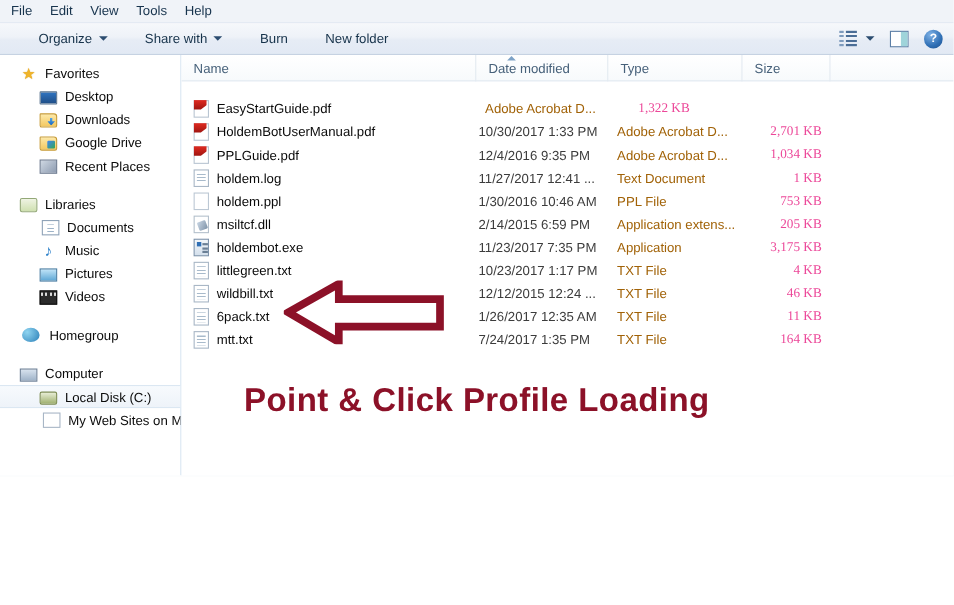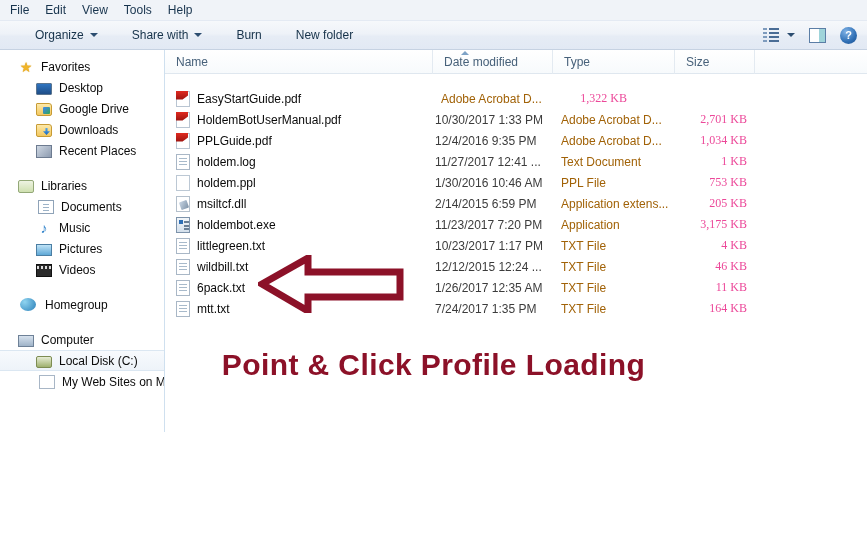--- a/index.html
+++ b/index.html
@@ -303,26 +303,26 @@
 
         <div class="nav-item root">
           <span class="navicon ic-star">★</span>
           <span>Favorites</span>
         </div>
         <div class="nav-item child">
           <span class="navicon ic-desktop"></span>
           <span>Desktop</span>
         </div>
         <div class="nav-item child">
+          <span class="navicon ic-folder ic-dl"></span>
+          <span>Downloads</span>
+        </div>
+        <div class="nav-item child">
           <span class="navicon ic-folder ic-gdrive"></span>
           <span>Google Drive</span>
-        </div>
-        <div class="nav-item child">
-          <span class="navicon ic-folder ic-dl"></span>
-          <span>Downloads</span>
         </div>
         <div class="nav-item child">
           <span class="navicon ic-recent"></span>
           <span>Recent Places</span>
         </div>
 
         <div class="nav-gap"></div>
 
         <div class="nav-item root">
           <span class="navicon ic-lib"></span>
@@ -437,21 +437,21 @@
             <div class="cell date">2/14/2015 6:59 PM</div>
             <div class="cell type">Application extens...</div>
             <div class="cell size">205 KB</div>
           </div>
 
           <div class="row">
             <div class="cell name">
               <span class="fico fi-exe"></span>
               <span>holdembot.exe</span>
             </div>
-            <div class="cell date">11/23/2017 7:20 PM</div>
+            <div class="cell date">11/23/2017 7:35 PM</div>
             <div class="cell type">Application</div>
             <div class="cell size">3,175 KB</div>
           </div>
 
           <div class="row">
             <div class="cell name">
               <span class="fico fi-txt"></span>
               <span>littlegreen.txt</span>
             </div>
             <div class="cell date">10/23/2017 1:17 PM</div>

